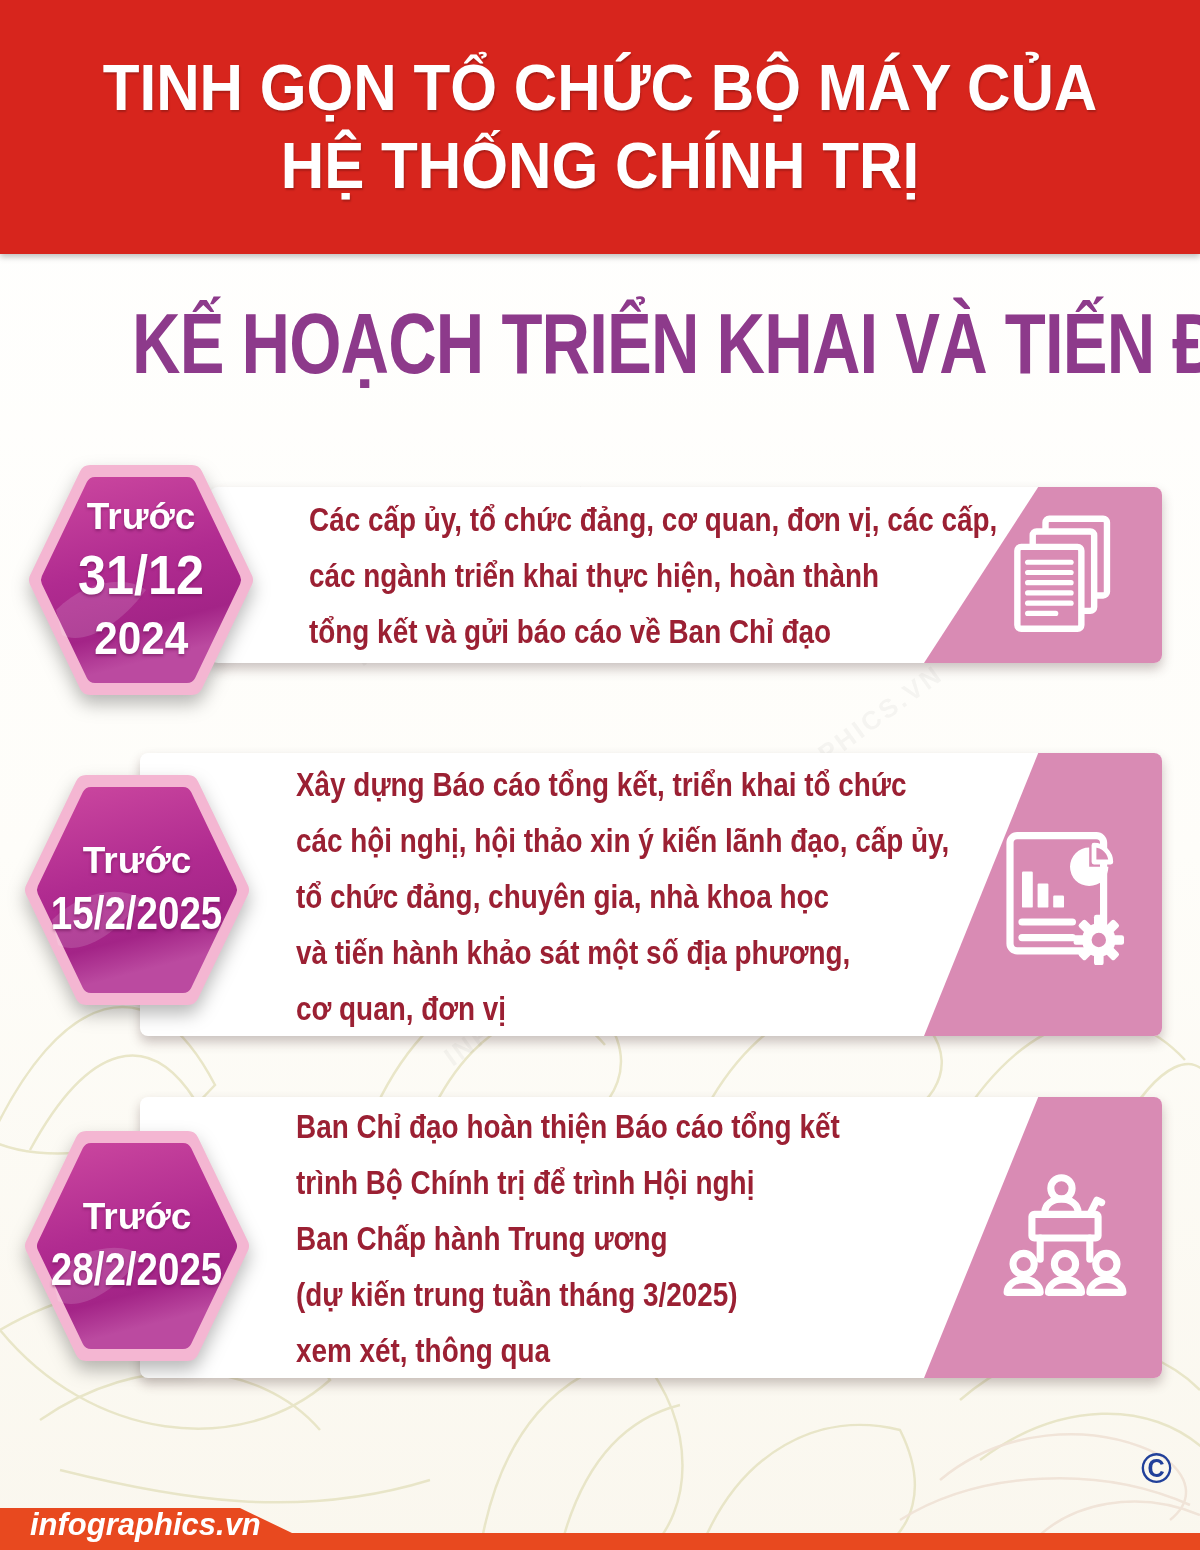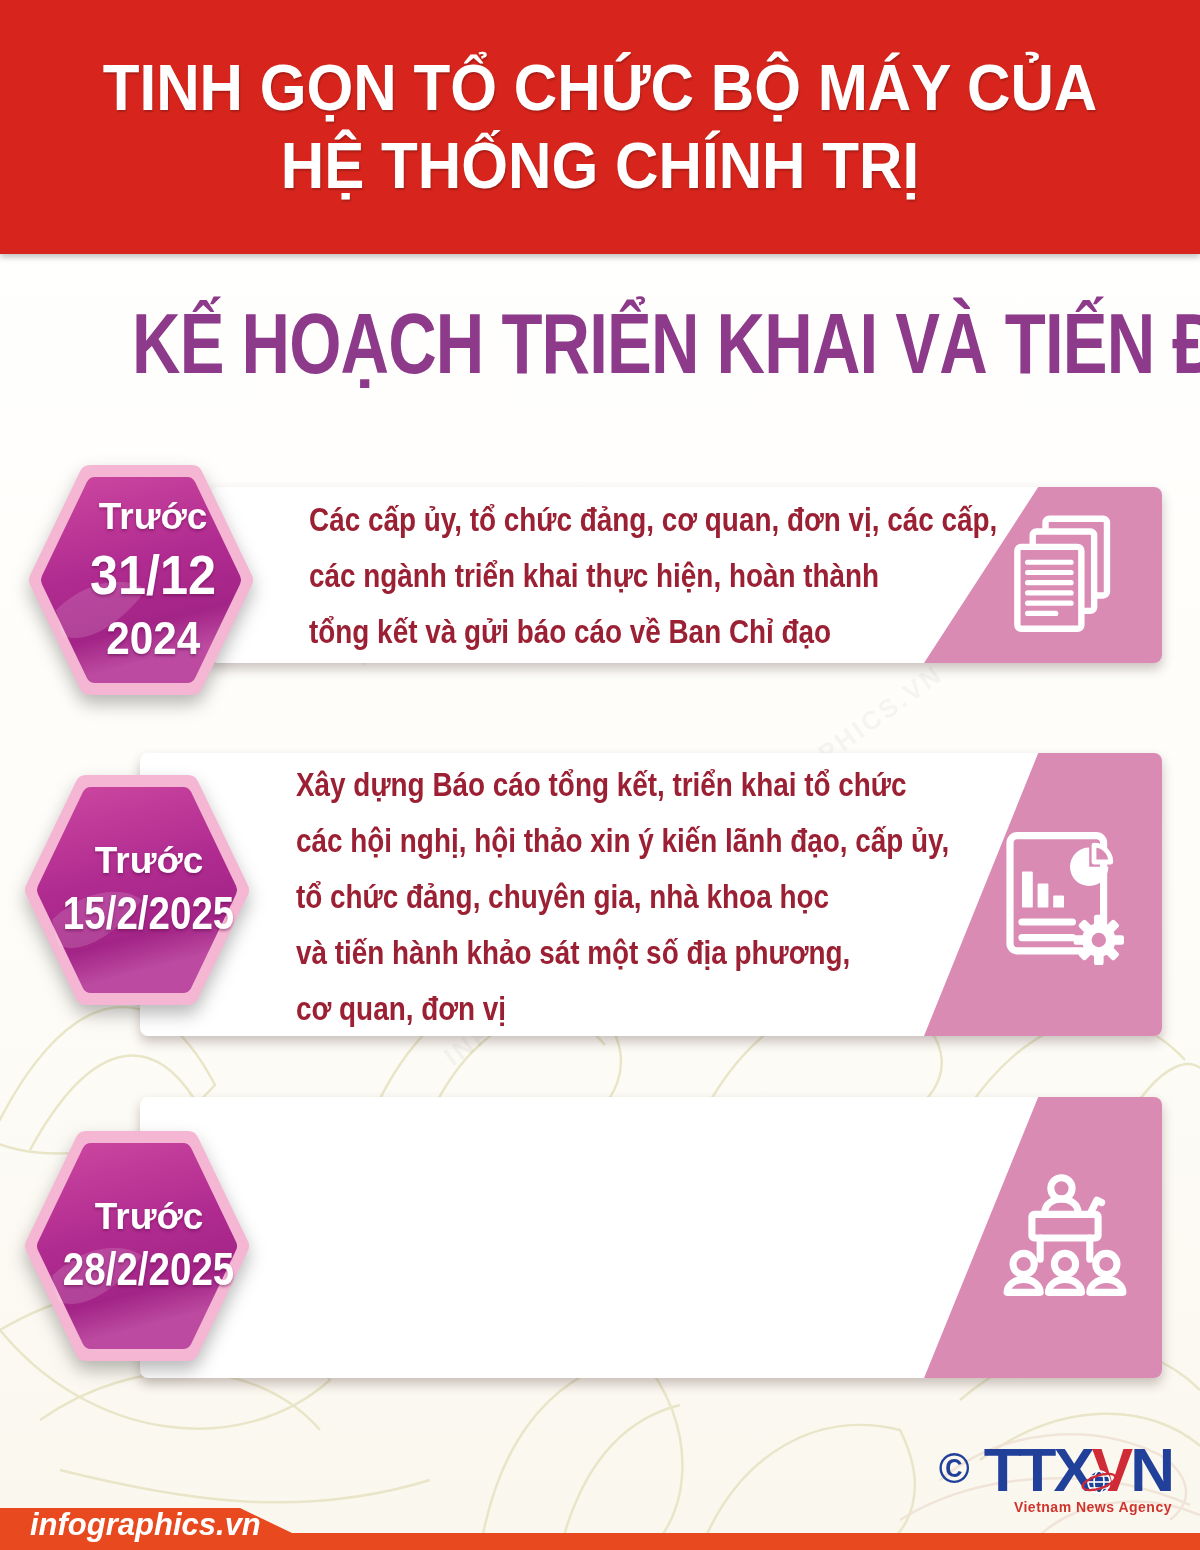--- a/index.html
+++ b/index.html
@@ -49,21 +49,21 @@
     display:flex;align-items:center;justify-content:flex-end;
   }
   .panel svg{margin-right:32px;}
   
   .hex{position:absolute;z-index:3;width:230px;height:240px;filter:drop-shadow(0 9px 9px rgba(0,0,0,.28));}
   .hex1{left:26px;top:460px;}
   .hex2{left:22px;top:770px;}
   .hex3{left:22px;top:1126px;}
   .hex svg{position:absolute;left:0;top:0;}
   .hex-label{
-    position:absolute;left:12px;top:0;width:230px;height:240px;z-index:2;
+    position:absolute;left:0;top:0;width:230px;height:240px;z-index:2;
     display:flex;flex-direction:column;align-items:center;justify-content:center;
     color:#ffffff;font-weight:bold;text-shadow:0 2px 3px rgba(90,10,70,.45);
   }
   .hex-pre{font-size:37px;line-height:1.25;}
   .hex-date1{font-size:47px;line-height:1.25;transform:scaleX(.82);white-space:nowrap;}
   .hex1 .hex-date1{font-size:56px;transform:scaleX(.9);}
   .hex-date2{font-size:47px;line-height:1.2;transform:scaleX(.9);}
   .hex-date2:empty{display:none;}
   
   .footer-shape{position:absolute;left:0;top:1505px;width:1200px;height:45px;z-index:4;}
@@ -229,20 +229,27 @@
         <line x1="34" y1="56" x2="34" y2="74"></line>
         <line x1="76" y1="56" x2="76" y2="74"></line>
         <circle cx="20" cy="78" r="9"></circle>
         <path d="M6 102 a14 11 0 0 1 28 0 Z"></path>
         <circle cx="55" cy="78" r="9"></circle>
         <path d="M41 102 a14 11 0 0 1 28 0 Z"></path>
         <circle cx="90" cy="78" r="9"></circle>
         <path d="M76 102 a14 11 0 0 1 28 0 Z"></path>
       </svg>
     </div>
+    <div class="card-text">
+      <div class="tline">Ban Chỉ đạo hoàn thiện Báo cáo tổng kết</div>
+      <div class="tline">trình Bộ Chính trị để trình Hội nghị</div>
+      <div class="tline">Ban Chấp hành Trung ương</div>
+      <div class="tline">(dự kiến trung tuần tháng 3/2025)</div>
+      <div class="tline">xem xét, thông qua</div>
+    </div>
   </section>
 
   <div class="hex hex3">
     <svg width="230" height="240" viewBox="0 0 230 240">
       <polygon points="14,120 64,16 166,16 216,120 166,224 64,224" fill="#f4b6d2" stroke="#f4b6d2" stroke-width="22" stroke-linejoin="round"></polygon>
       <polygon points="24,120 69,26 161,26 206,120 161,214 69,214" fill="url(#hexGrad)" stroke="url(#hexGrad)" stroke-width="18" stroke-linejoin="round"></polygon>
       <path d="M30 150 C 60 120, 100 115, 120 130 C 90 170, 55 185, 36 175 Z" fill="#ffffff" opacity="0.14"></path>
     </svg>
     <div class="hex-label">
       <div class="hex-pre">Trước</div>
@@ -251,34 +258,15 @@
     </div>
   </div>
 
   <svg class="footer-shape" viewBox="0 0 1200 45">
     <polygon points="0,3 240,3 292,28 1200,28 1200,45 0,45" fill="#e8491f"></polygon>
   </svg>
   <div class="footer-site">infographics.vn</div>
 
   <div class="agency">
     <div class="copy-sign">©</div>
-    <div class="logo-wrap">
-      <div class="logo-row">
-        <span class="logo-ttx">TTX</span>
-          <span class="logo-v">V</span>
-          <span class="logo-n">N</span>
-        <svg class="logo-globe" width="38" height="34" viewBox="0 0 38 34">
-          <circle cx="19" cy="17" r="11" fill="#21409a"></circle>
-          <g stroke="#ffffff" stroke-width="1.6" fill="none">
-            <ellipse cx="19" cy="17" rx="11" ry="11"></ellipse>
-            <ellipse cx="19" cy="17" rx="5" ry="11"></ellipse>
-            <line x1="8" y1="17" x2="30" y2="17"></line>
-            <line x1="10" y1="11" x2="28" y2="11"></line>
-            <line x1="10" y1="23" x2="28" y2="23"></line>
-          </g>
-          <ellipse cx="19" cy="17" rx="17" ry="6.5" fill="none" stroke="#cf2a36" stroke-width="2.4" transform="rotate(-18 19 17)"></ellipse>
-        </svg>
-      </div>
-      <div class="agency-name">Vietnam News Agency</div>
-    </div>
   </div>
 
 </div>
 
 </body></html>

